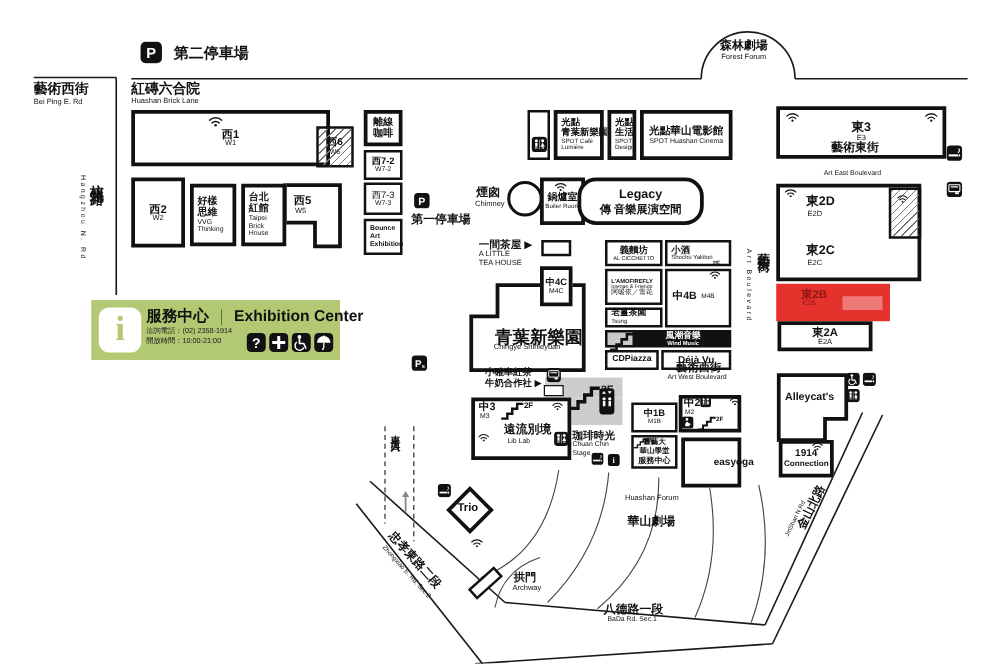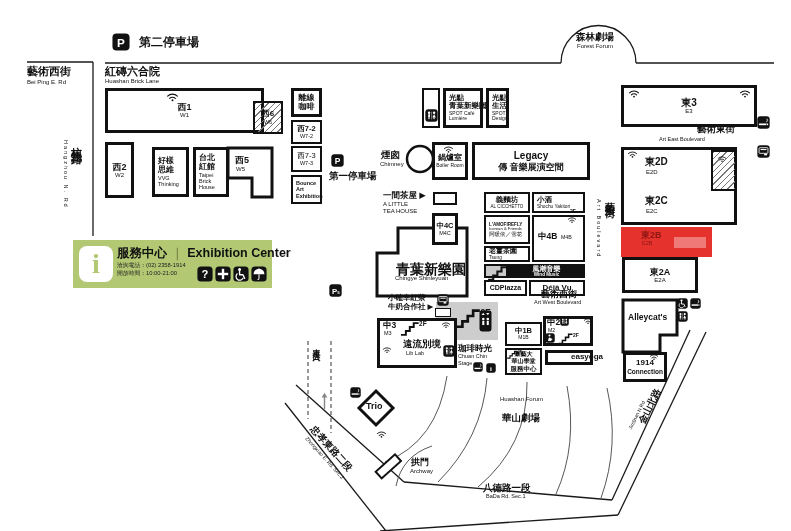--- a/index.html
+++ b/index.html
@@ -82,21 +82,21 @@
 
   <div class="layer" id="boxes">
       <div class="bldg" style="left: 105px; top: 88px; width: 159px; height: 45px; border-width: 3px;">
         <div class="bl" style="font-size: 9px; font-weight: bold;">西1</div>
         <div class="bl" style="font-size: 6px;">W1</div>
       </div>
       <div class="bldg hatch" style="left: 253px; top: 101px; width: 30px; height: 33px; border-width: 2px;">
         <div class="bl" style="font-size: 8px; font-weight: bold;">西6</div>
         <div class="bl" style="font-size: 5.5px;">W6</div>
       </div>
-      <div class="bldg" style="left: 105px; top: 142px; width: 29px; height: 56px; border-width: 3px;">
+      <div class="bldg" style="left: 105px; top: 142px; width: 43px; height: 56px; border-width: 3px;">
         <div class="bl" style="font-size: 9px; font-weight: bold;">西2</div>
         <div class="bl" style="font-size: 6px;">W2</div>
       </div>
       <div class="bldg left" style="left: 193px; top: 147px; width: 36px; height: 50px; border-width: 3px;">
         <div class="bl" style="font-size: 8px; font-weight: bold;">台北</div>
         <div class="bl" style="font-size: 8px; font-weight: bold;">紅館</div>
         <div class="bl" style="font-size: 5.5px;">Taipei</div>
         <div class="bl" style="font-size: 5.5px;">Brick</div>
         <div class="bl" style="font-size: 5.5px;">House</div>
       </div>
@@ -129,26 +129,30 @@
         <div class="bl" style="font-size: 7.5px; font-weight: bold;">青葉新樂園</div>
         <div class="bl" style="font-size: 5px;">SPOT Café</div>
         <div class="bl" style="font-size: 5px;">Lumière</div>
       </div>
       <div class="bldg left" style="left: 486px; top: 88px; width: 23px; height: 40px; border-width: 3px;">
         <div class="bl" style="font-size: 7.5px; font-weight: bold;">光點</div>
         <div class="bl" style="font-size: 7.5px; font-weight: bold;">生活</div>
         <div class="bl" style="font-size: 5px;">SPOT</div>
         <div class="bl" style="font-size: 5px;">Design</div>
       </div>
+      <div class="bldg" style="left: 512px; top: 88px; width: 74px; height: 40px; border-width: 3px;">
+        <div class="bl" style="font-size: 8.5px; font-weight: bold;">光點華山電影館</div>
+        <div class="bl" style="font-size: 5.5px;">SPOT Huashan Cinema</div>
+      </div>
       <div class="bldg" style="left: 432px; top: 142px; width: 36px; height: 38px; border-width: 3px;">
         <div class="bl" style="font-size: 9px;"></div>
         <div class="bl" style="font-size: 8px; font-weight: bold;">鍋爐室</div>
         <div class="bl" style="font-size: 5px;">Boiler Room</div>
       </div>
-      <div class="bldg" style="left: 472px; top: 142px; width: 118px; height: 38px; border-width: 3px;">
+      <div class="bldg" style="left: 462px; top: 142px; width: 101px; height: 38px; border-width: 3px; border-radius: 15px;">
         <div class="bl" style="font-size: 10px; font-weight: bold;">Legacy</div>
         <div class="bl" style="font-size: 9px; font-weight: bold;">傳 音樂展演空間</div>
       </div>
       <div class="bldg" style="left: 433px; top: 192px; width: 24px; height: 13px; border-width: 2px;"></div>
       <div class="bldg" style="left: 432px; top: 213px; width: 26px; height: 32px; border-width: 3px;">
         <div class="bl" style="font-size: 7.5px; font-weight: bold;">中4C</div>
         <div class="bl" style="font-size: 5.5px;">M4C</div>
       </div>
       <div class="bldg" style="left: 484px; top: 192px; width: 46px; height: 21px; border-width: 2px;">
         <div class="bl" style="font-size: 7.5px; font-weight: bold;">義麵坊</div>
@@ -184,32 +188,32 @@
       <div class="bldg" style="left: 505px; top: 322px; width: 37px; height: 24px; border-width: 2px;">
         <div class="bl" style="font-size: 7.5px; font-weight: bold;">中1B</div>
         <div class="bl" style="font-size: 5px;">M1B</div>
       </div>
       <div class="bldg" style="left: 505px; top: 348px; width: 37px; height: 27px; border-width: 2px;">
         <div class="bl" style="font-size: 6px; font-weight: bold;">臺藝大</div>
         <div class="bl" style="font-size: 6px; font-weight: bold;">華山學堂</div>
         <div class="bl" style="font-size: 6.5px; font-weight: bold;">服務中心</div>
       </div>
       <div class="bldg" style="left: 543px; top: 316px; width: 50px; height: 30px; border-width: 3px;"></div>
-      <div class="bldg" style="left: 545px; top: 350px; width: 48px; height: 15px; border-width: 3px; padding-left: 36px;">
+      <div class="bldg" style="left: 545px; top: 350px; width: 48px; height: 40px; border-width: 3px; padding-left: 36px;">
         <div class="bl" style="font-size: 8px; font-weight: bold;">easyoga</div>
       </div>
       <div class="bldg" style="left: 621px; top: 85px; width: 136px; height: 42px; border-width: 3px;">
         <div class="bl" style="font-size: 10px; font-weight: bold;">東3</div>
         <div class="bl" style="font-size: 6px;">E3</div>
       </div>
       <div class="bldg" style="left: 621px; top: 147px; width: 116px; height: 78px; border-width: 3px;"></div>
       <div class="bldg hatch" style="left: 711px; top: 150px; width: 26px; height: 41px; border-width: 2px;"></div>
       <div class="bldg" style="left: 621px; top: 227px; width: 91px; height: 30px; border-width: 0px; background: rgb(229, 50, 45); border-style: none;"></div>
       <div class="bldg" style="left: 674px; top: 237px; width: 32px; height: 11px; border-width: 0px; background: rgba(255, 255, 255, 0.35); border-style: none;"></div>
-      <div class="bldg" style="left: 622px; top: 257px; width: 76px; height: 36px; border-width: 3px;">
+      <div class="bldg" style="left: 622px; top: 257px; width: 76px; height: 24px; border-width: 3px;">
         <div class="bl" style="font-size: 9px; font-weight: bold;">東2A</div>
         <div class="bl" style="font-size: 6px;">E2A</div>
       </div>
       <div class="bldg" style="left: 623px; top: 352px; width: 44px; height: 30px; border-width: 3px;">
         <div class="bl" style="font-size: 8px; font-weight: bold;">1914</div>
         <div class="bl" style="font-size: 6.5px; font-weight: bold;">Connection</div>
       </div>
     </div>
   <div class="layer" id="labels">
       <div class="lbl" style="left: 139px; top: 36px; font-size: 12px; font-weight: bold;">第二停車場</div>
@@ -245,21 +249,21 @@
       <div class="lbl" style="left: 538px; top: 232px; font-size: 8.5px; font-weight: bold;">中4B</div>
       <div class="lbl" style="left: 561px; top: 235px; font-size: 5.2px;">M4B</div>
       <div class="lbl" style="left: 570px; top: 209px; font-size: 5px; font-weight: bold;">2F</div>
       <div class="lbl" style="left: 645px; top: 157px; font-size: 10px; font-weight: bold;">東2D</div>
       <div class="lbl" style="left: 646px; top: 169px; font-size: 6px;">E2D</div>
       <div class="lbl" style="left: 645px; top: 196px; font-size: 10px; font-weight: bold;">東2C</div>
       <div class="lbl" style="left: 646px; top: 208px; font-size: 6px;">E2C</div>
       <div class="lbl" style="left: 641px; top: 231px; font-size: 9px; font-weight: bold; color: rgb(143, 23, 19);">東2B</div>
       <div class="lbl" style="left: 642px; top: 241px; font-size: 5.5px; color: rgb(143, 23, 19);">E2B</div>
       <div class="lbl" style="left: 628px; top: 313px; font-size: 8.5px; font-weight: bold;">Alleycat's</div>
-      <div class="lbl" style="left: 665px; top: 124px; font-size: 9.5px; font-weight: bold; margin-left: 32px;">藝術東街</div>
+      <div class="lbl" style="left: 665px; top: 114px; font-size: 9.5px; font-weight: bold;">藝術東街</div>
       <div class="lbl" style="left: 659px; top: 137px; font-size: 5.5px;">Art East Boulevard</div>
       <div class="lbl vert" style="left: 604px; top: 194px; font-size: 10px; font-weight: bold;">藝術大街</div>
       <div class="lbl vert" style="left: 595px; top: 199px; font-size: 5.5px;">Art Boulevard</div>
       <div class="lbl" style="left: 541px; top: 290px; font-size: 9px; font-weight: bold;">藝術西街</div>
       <div class="lbl" style="left: 534px; top: 300px; font-size: 5.5px;">Art West Boulevard</div>
       <div class="lbl" style="left: 502px; top: 385px; font-size: 9.5px; font-weight: bold; margin-top: 28px;">華山劇場</div>
       <div class="lbl" style="left: 500px; top: 396px; font-size: 6px;">Huashan Forum</div>
       <div class="lbl" style="left: 366px; top: 402px; font-size: 9px; font-weight: bold;">Trio</div>
       <div class="lbl" style="left: 411px; top: 458px; font-size: 9px; font-weight: bold;">拱門</div>
       <div class="lbl" style="left: 410px; top: 468px; font-size: 6px;">Archway</div>

